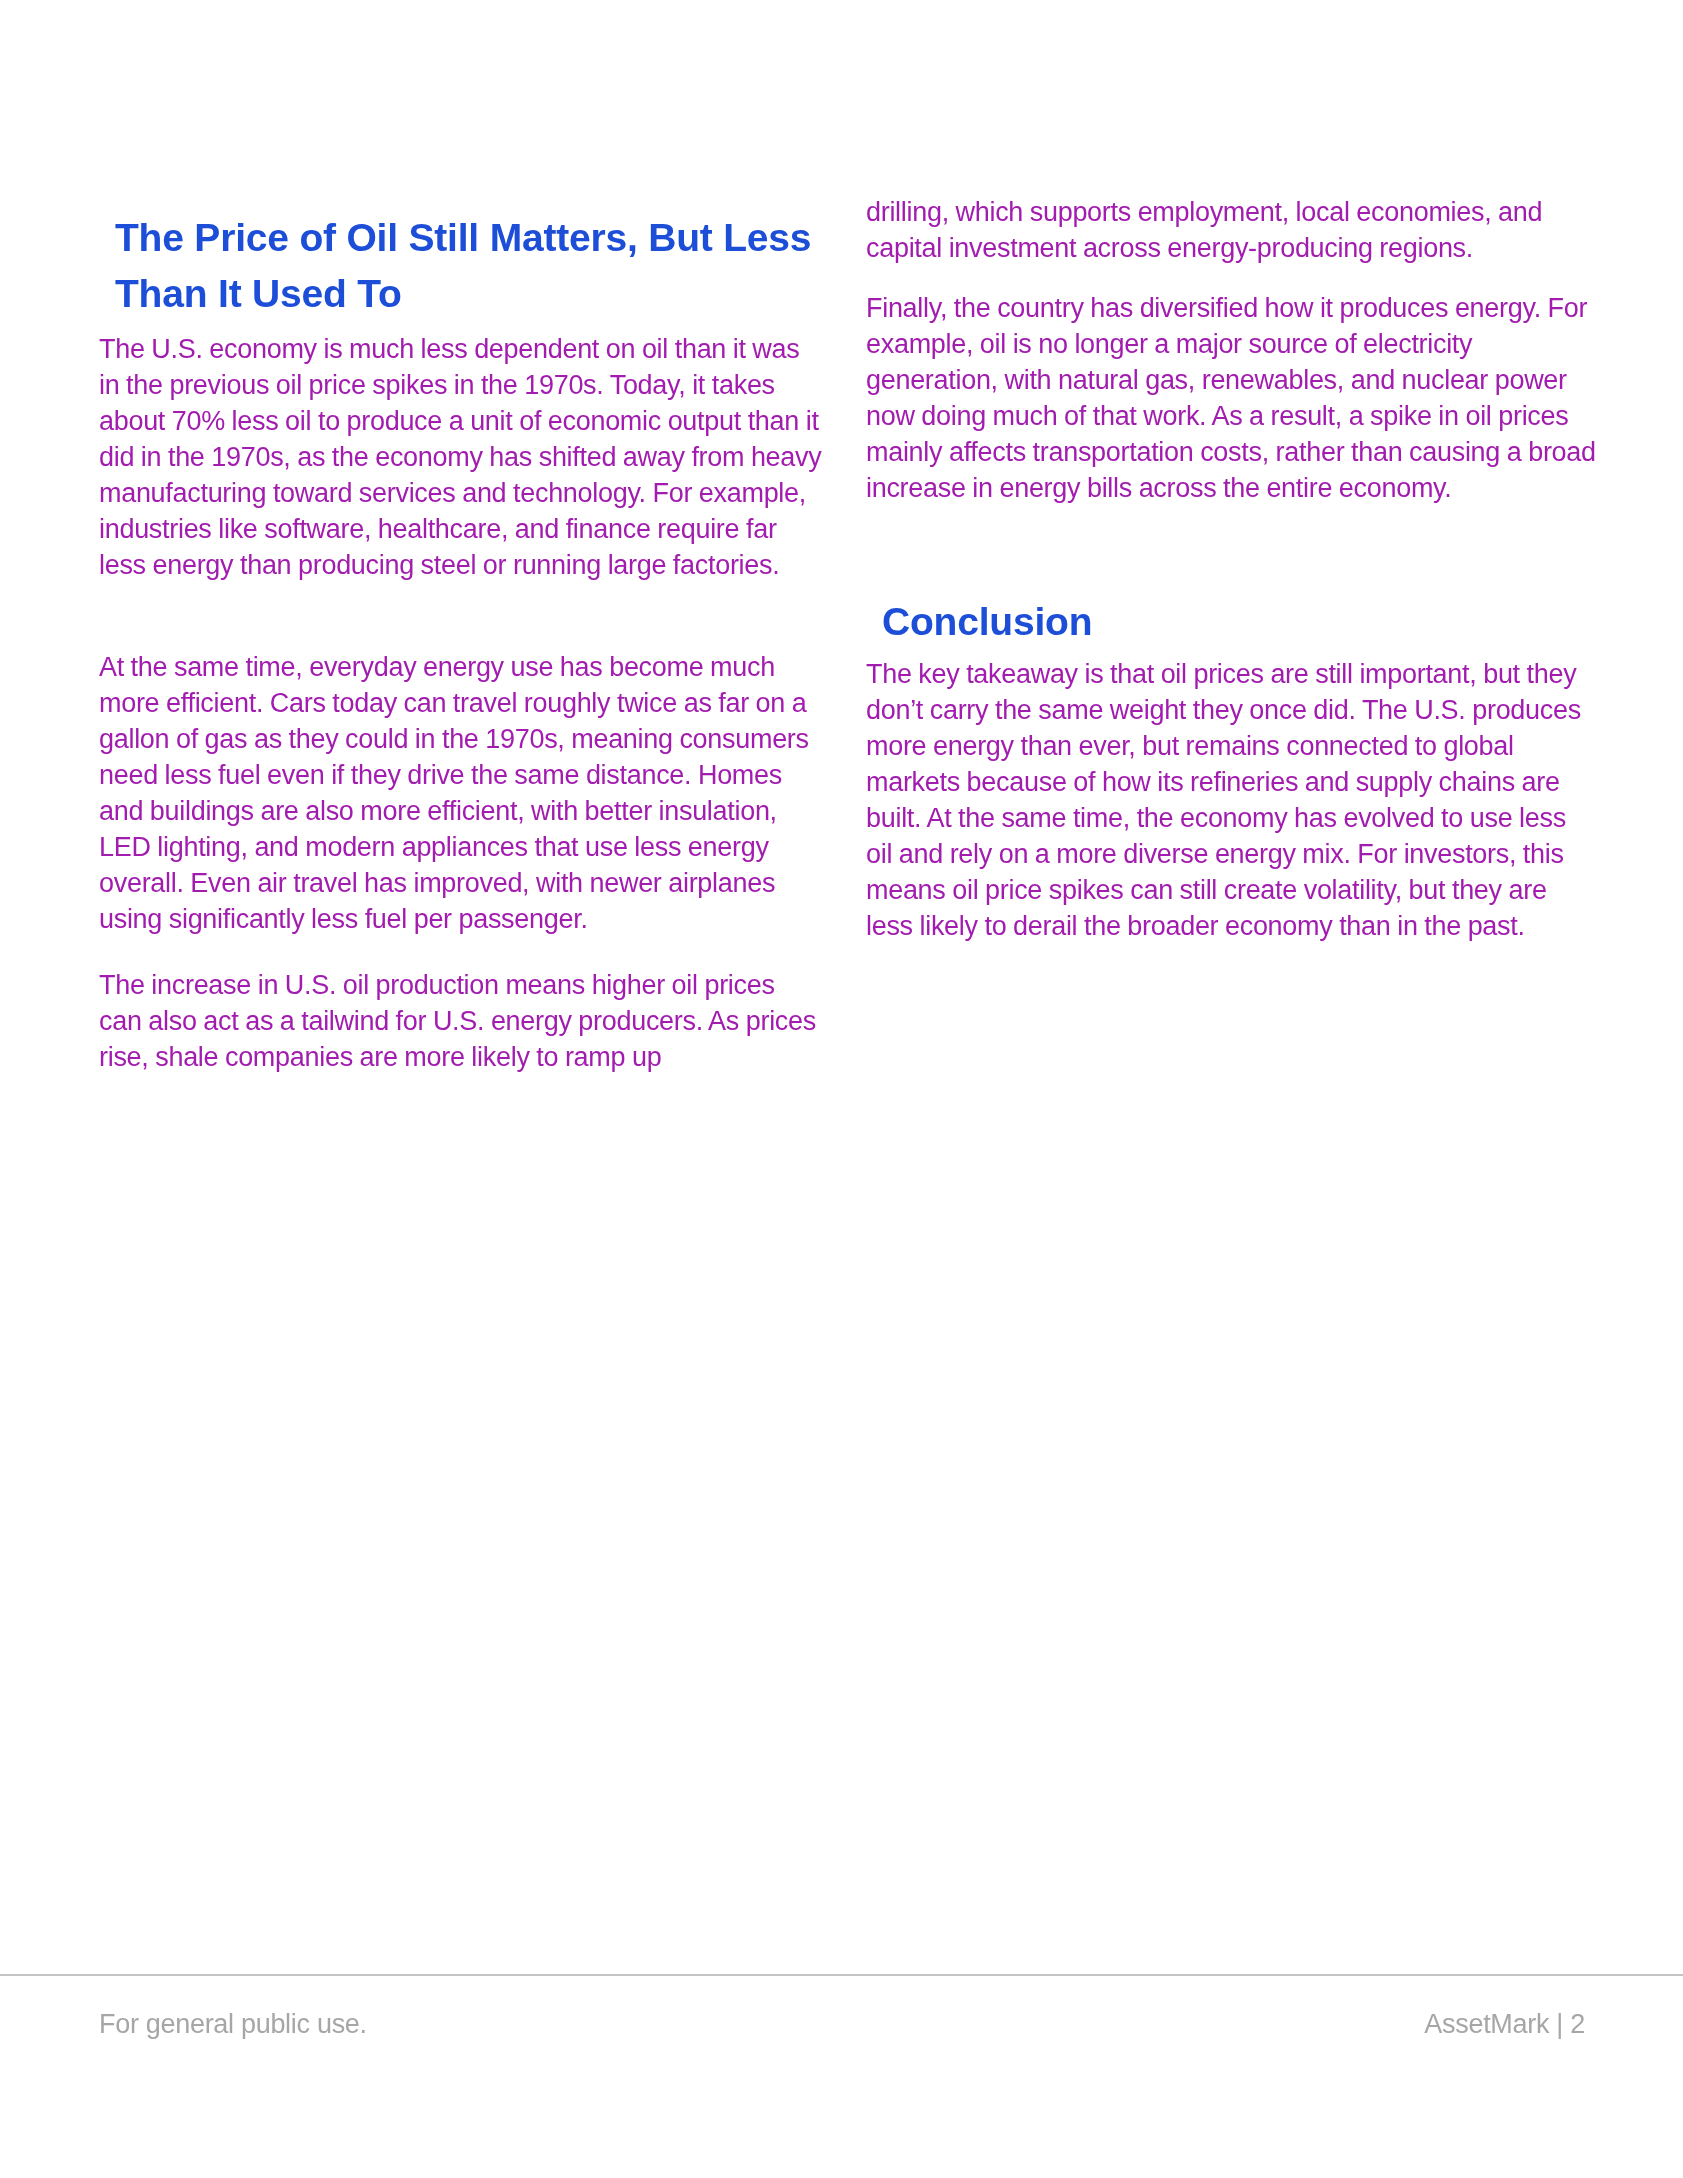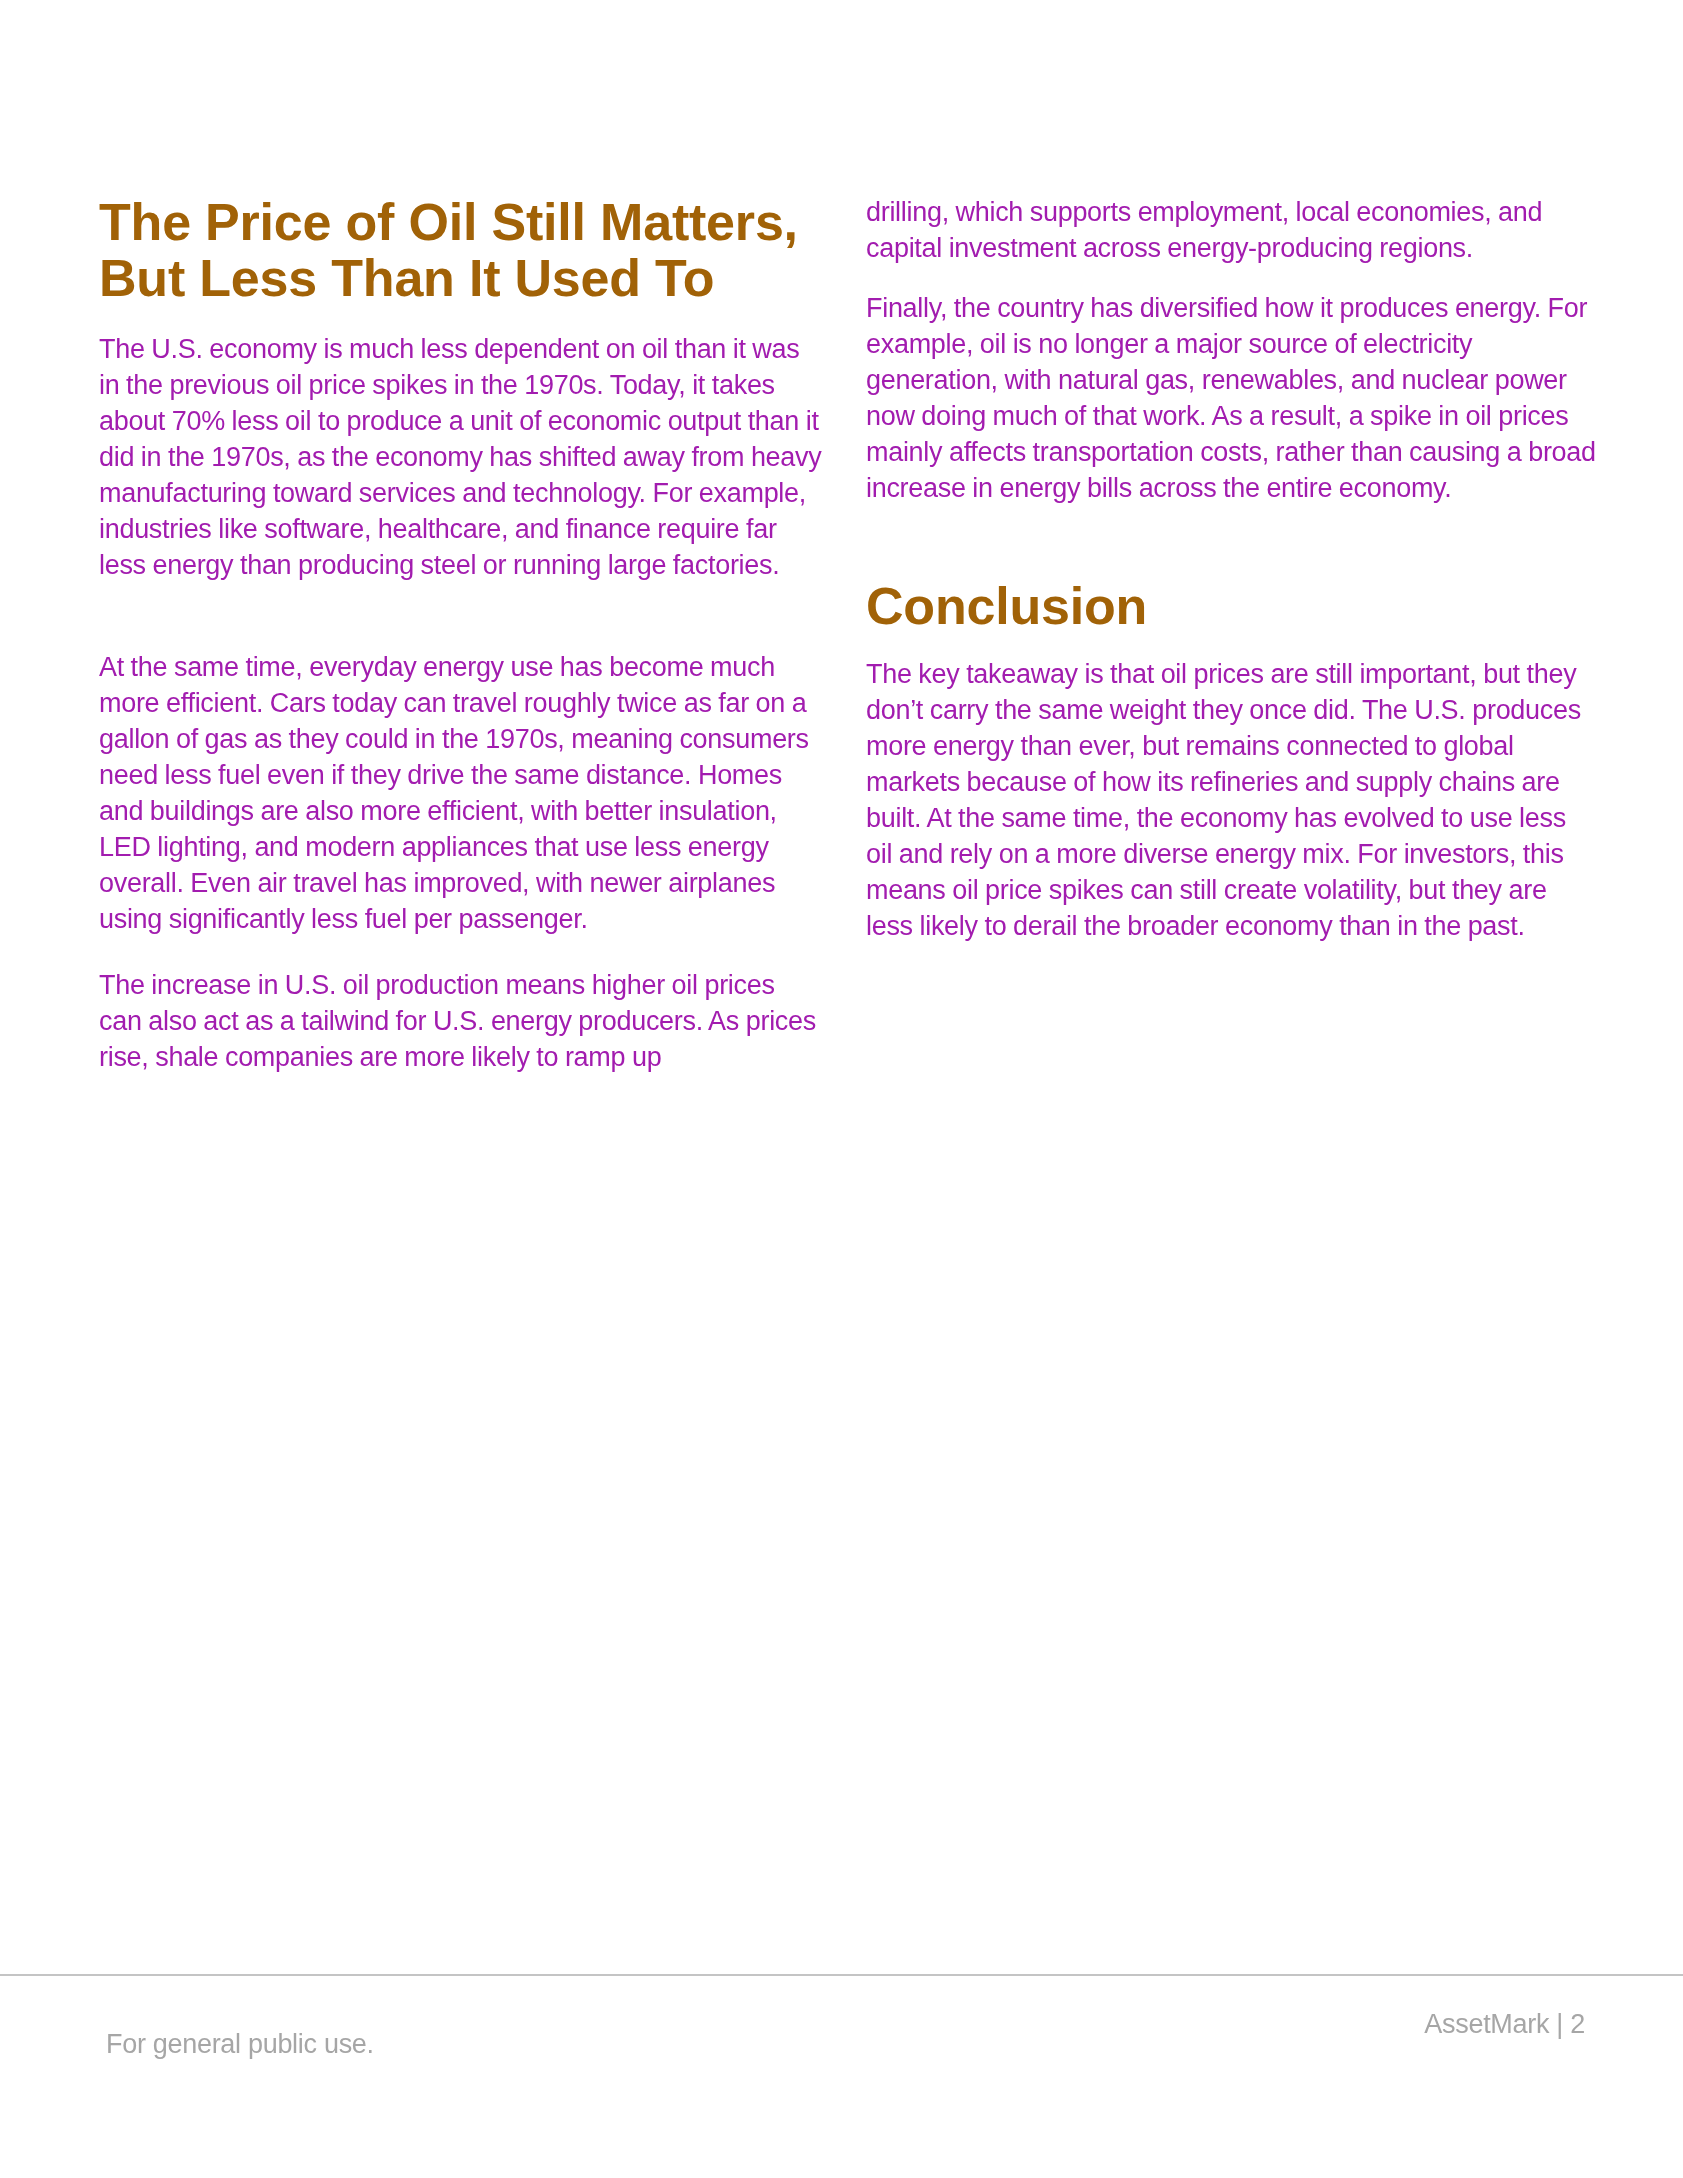--- a/index.html
+++ b/index.html
@@ -22,25 +22,25 @@
     .col-left {
       left: 99px;
       width: 723px;
     }
     .col-right {
       left: 866px;
       width: 728px;
     }
     h1.section-heading {
       position: absolute;
-      margin: 0;
+      margin: 16px;
       font-family: "Liberation Sans", sans-serif;
       font-weight: bold;
-      color: #a16207;
-      font-size: 52px;
+      color: #1d4ed8;
+      font-size: 39px;
       line-height: 56px;
       letter-spacing: -0.2px;
     }
     .p {
       position: absolute;
       margin: 0;
       font-size: 27px;
       line-height: 36px;
       color: #a21caf;
       letter-spacing: -0.3px;
@@ -55,21 +55,21 @@
       background: #c4c4c4;
     }
     .footer-text {
       position: absolute;
       top: 2007px;
       font-size: 27px;
       line-height: 34px;
       color: #a6a6a6;
       letter-spacing: -0.3px;
     }
-    .footer-left { left: 106px; margin-top: 20px; }
+    .footer-left { left: 99px; }
     .footer-right { right: 98px; text-align: left; }
   </style>
 </head>
 <body>
 
 <div class="col col-left">
   <h1 class="section-heading" style="top:194px; width:723px;">The Price of Oil Still Matters, But Less Than It Used To</h1>
 
   <p class="p" style="top:331px; width:723px;">The U.S. economy is much less dependent on oil than it was in the previous oil price spikes in the 1970s. Today, it takes about 70% less oil to produce a unit of economic output than it did in the 1970s, as the economy has shifted away from heavy manufacturing toward services and technology. For example, industries like software, healthcare, and finance require far less energy than producing steel or running large factories.</p>
 

